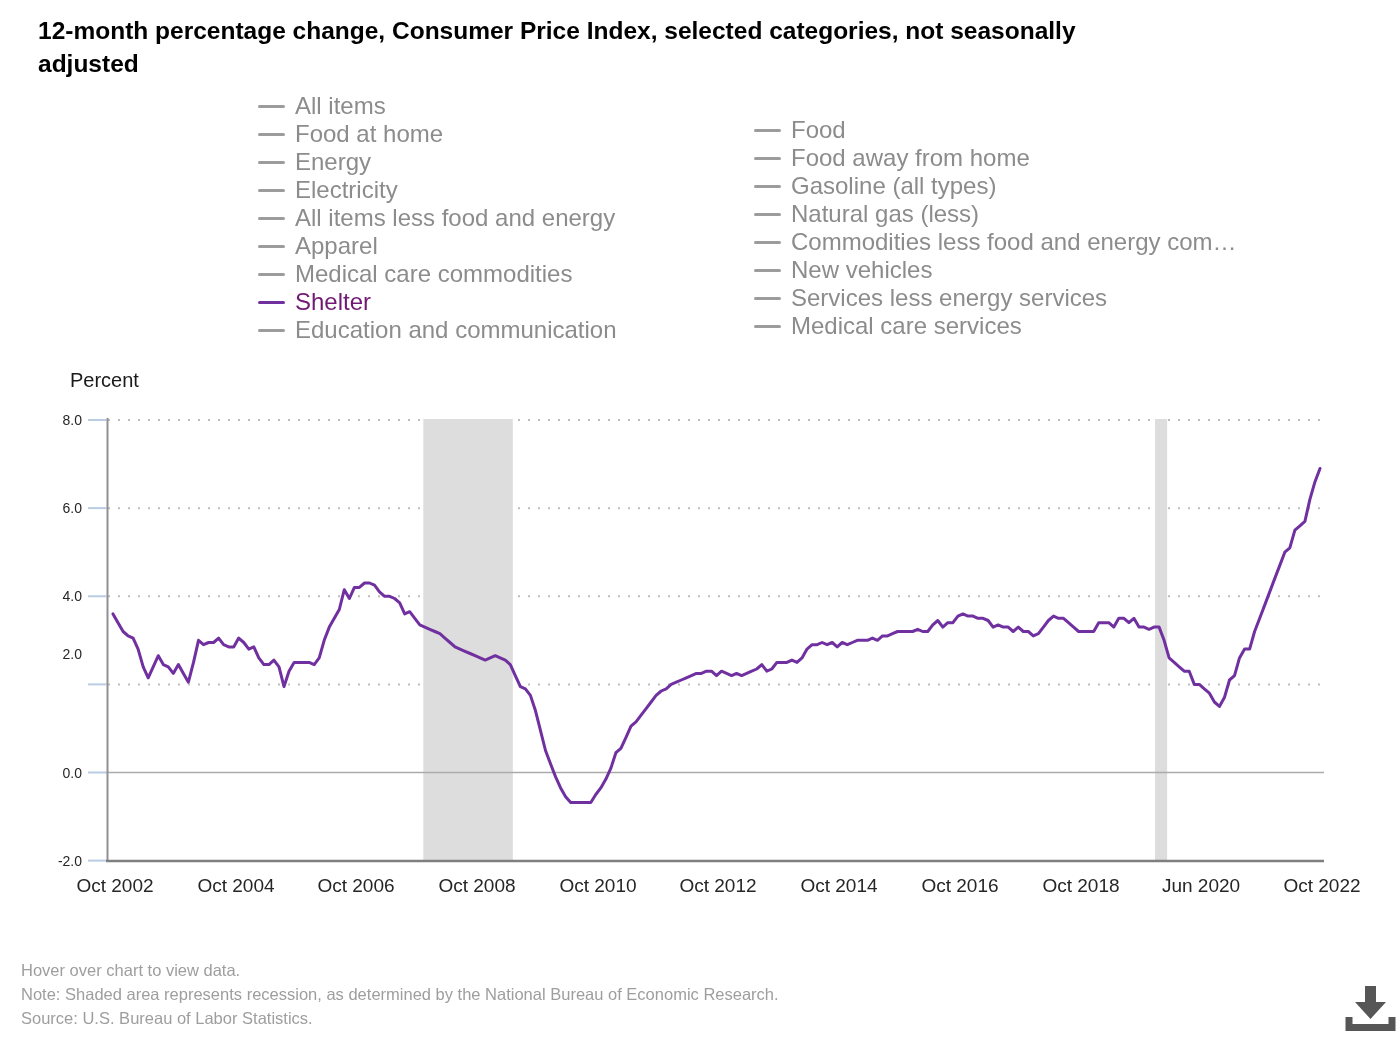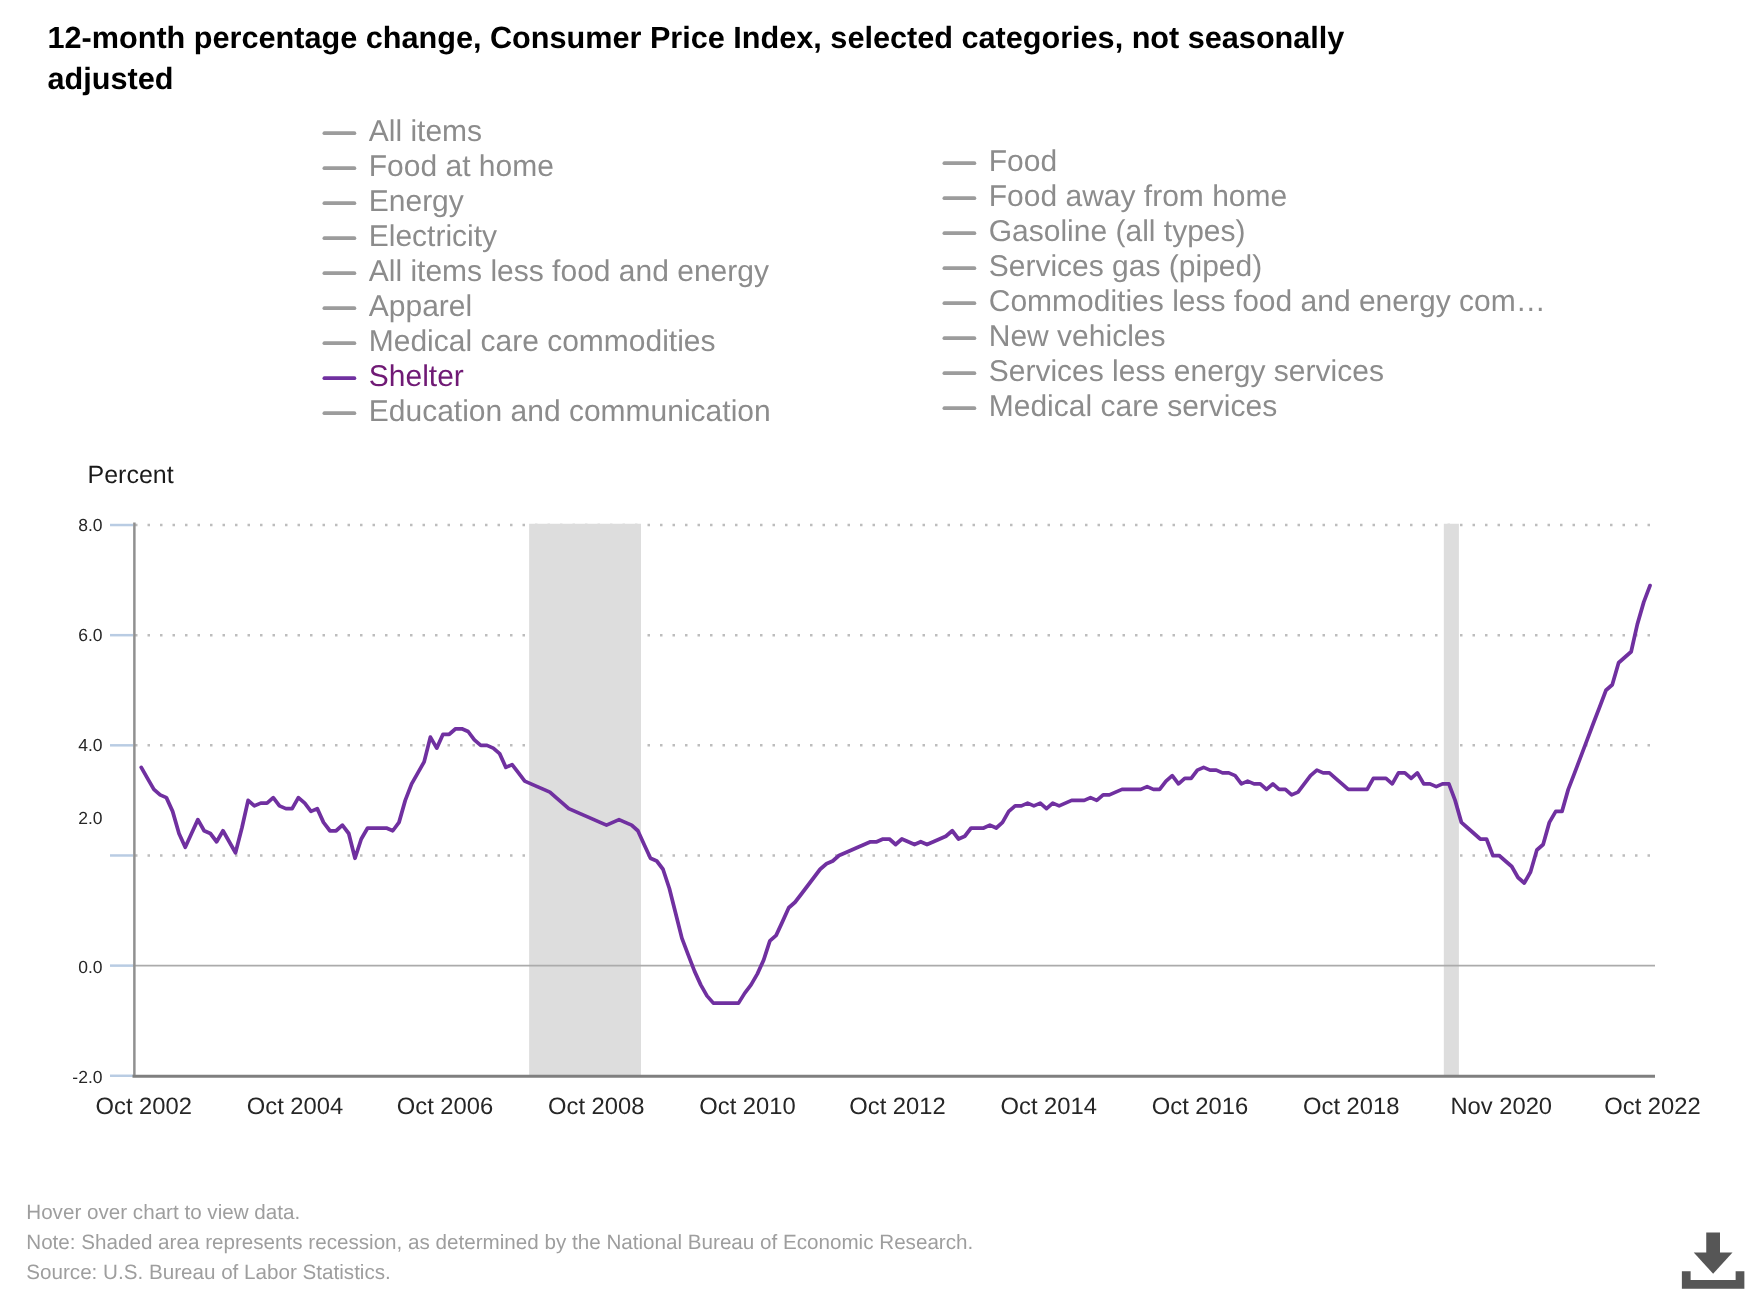--- a/index.html
+++ b/index.html
@@ -98,21 +98,21 @@
       <div class="legend-item">
         <span class="swatch"></span>
         <span>Food away from home</span>
       </div>
       <div class="legend-item">
         <span class="swatch"></span>
         <span>Gasoline (all types)</span>
       </div>
       <div class="legend-item">
         <span class="swatch"></span>
-        <span>Services gas (piped)</span>
+        <span>Natural gas (less)</span>
       </div>
       <div class="legend-item">
         <span class="swatch"></span>
         <span>Commodities less food and energy com…</span>
       </div>
       <div class="legend-item">
         <span class="swatch"></span>
         <span>New vehicles</span>
       </div>
       <div class="legend-item">
@@ -136,21 +136,21 @@
 
   <div class="x-tick-label" style="left:55px">Oct 2002</div>
   <div class="x-tick-label" style="left:176px">Oct 2004</div>
   <div class="x-tick-label" style="left:296px">Oct 2006</div>
   <div class="x-tick-label" style="left:417px">Oct 2008</div>
   <div class="x-tick-label" style="left:538px">Oct 2010</div>
   <div class="x-tick-label" style="left:658px">Oct 2012</div>
   <div class="x-tick-label" style="left:779px">Oct 2014</div>
   <div class="x-tick-label" style="left:900px">Oct 2016</div>
   <div class="x-tick-label" style="left:1021px">Oct 2018</div>
-  <div class="x-tick-label" style="left:1141px">Nov 2020</div>
+  <div class="x-tick-label" style="left:1141px">Jun 2020</div>
   <div class="x-tick-label" style="left:1262px">Oct 2022</div>
 
   <svg id="chart-svg" width="1400" height="1040" viewBox="0 0 1400 1040">
       <line x1="108" x2="1324" y1="420.02" y2="420.02" stroke="#bdbdbd" stroke-width="2" stroke-dasharray="2 8"></line>
       <line x1="108" x2="1324" y1="508.14" y2="508.14" stroke="#bdbdbd" stroke-width="2" stroke-dasharray="2 8"></line>
       <line x1="108" x2="1324" y1="596.26" y2="596.26" stroke="#bdbdbd" stroke-width="2" stroke-dasharray="2 8"></line>
       <line x1="108" x2="1324" y1="684.38" y2="684.38" stroke="#bdbdbd" stroke-width="2" stroke-dasharray="2 8"></line>
       <rect x="423.2995833333334" y="419" width="89.51916666666665" height="442" fill="#dddddd"></rect>
       <rect x="1155.0433333333333" y="419" width="12.069999999999936" height="442" fill="#dddddd"></rect>
       <line x1="106" x2="1324" y1="772.5" y2="772.5" stroke="#ababab" stroke-width="1.5"></line>

